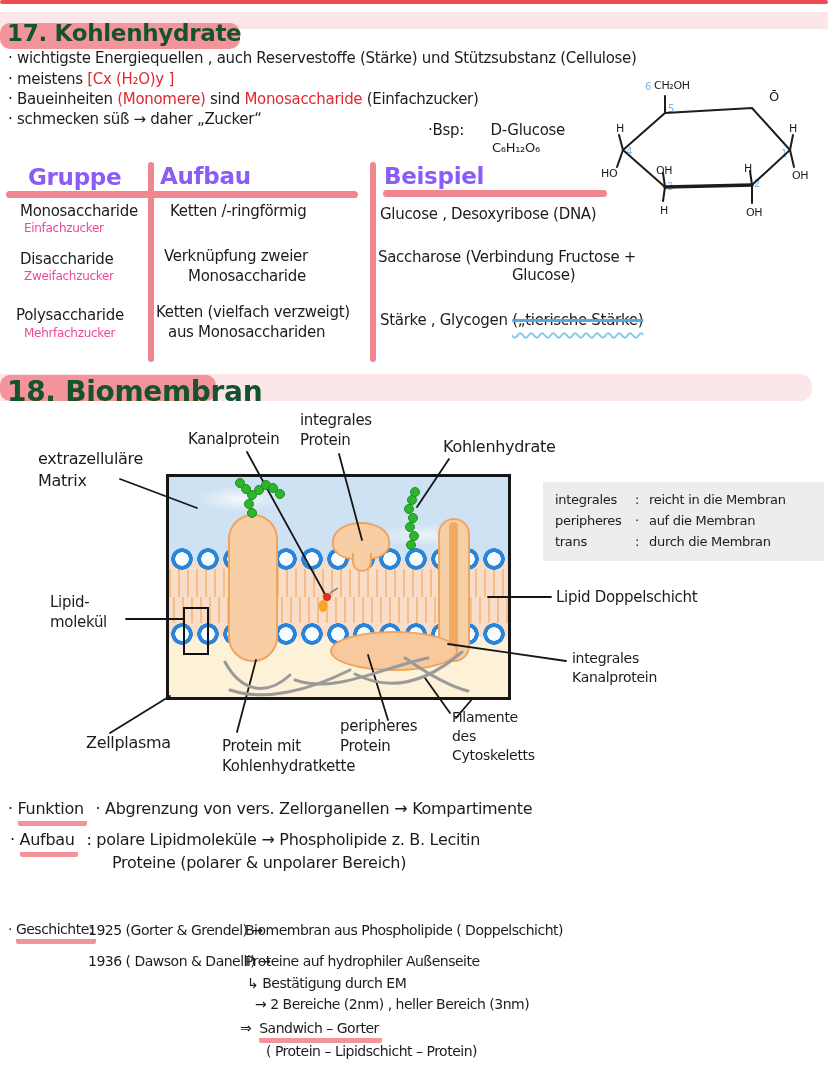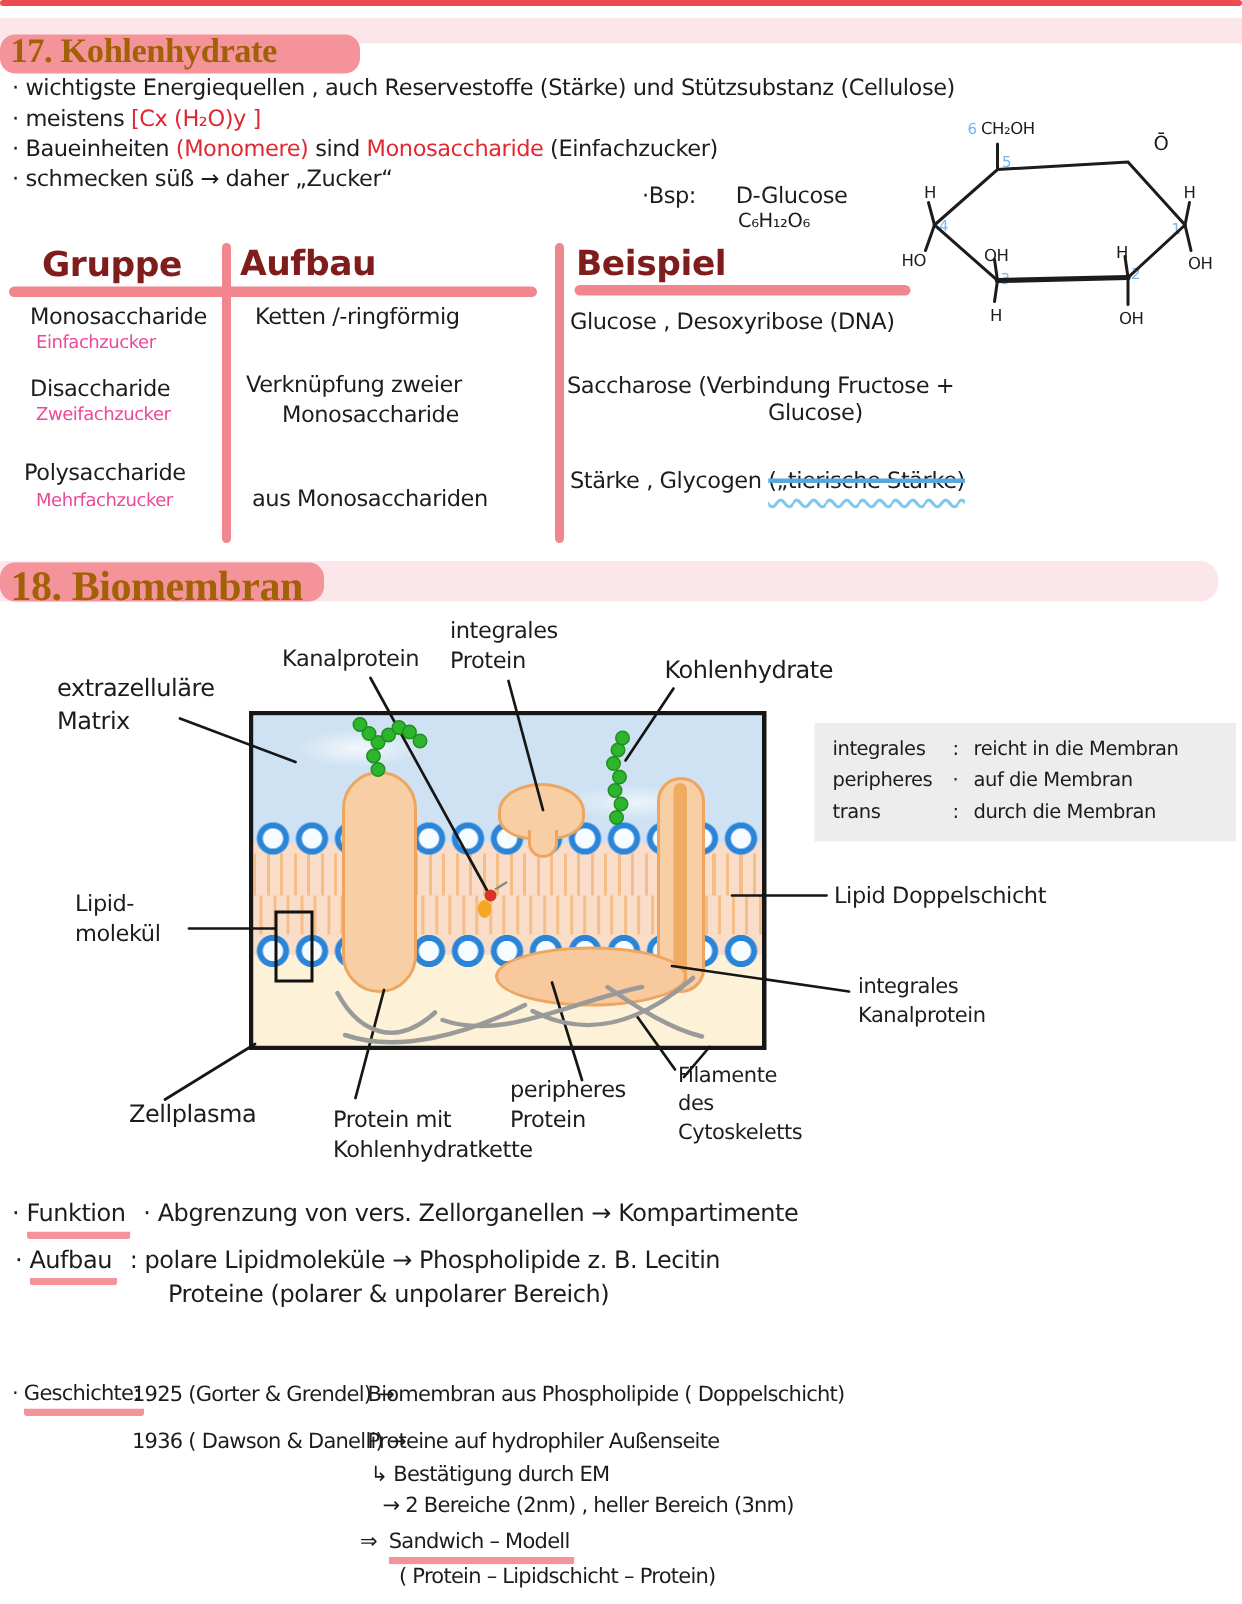--- a/index.html
+++ b/index.html
@@ -3,22 +3,22 @@
 <meta charset="utf-8">
 <style>
   html,body{margin:0;padding:0;background:#ffffff;}
   .page{position:relative;width:828px;height:1069px;background:#ffffff;
         font-family:"DejaVu Sans",sans-serif;color:#1c1c1c;overflow:hidden;letter-spacing:-0.3px;}
   .t{position:absolute;white-space:nowrap;line-height:1.3;}
   .red{color:#e02830;}
   .band{position:absolute;background:#fbe6ea;}
   .cap{position:absolute;background:#f5939b;border-radius:10px;}
   .bar{position:absolute;background:#f2868e;border-radius:4px;}
-  .title{font-weight:bold;color:#a16207;font-family:Liberation Serif, serif;}
-  .hdr{font-weight:bold;color:#7f1d1d;font-size:23px;}
+  .title{font-weight:bold;color:#14532d;}
+  .hdr{font-weight:bold;color:#8b5cf6;font-size:23px;}
   .cell{font-size:15px;}
   .sub{font-size:12px;color:#ec4899;}
   .ulpink{display:inline-block;border-bottom:5px solid #f5939b;padding:0 3px 1px 0;border-radius:2px;}
   .struck span{ text-decoration:line-through;text-decoration-color:#5aa7e0;text-decoration-thickness:2.5px;}
   .struck{ text-decoration:underline wavy #7ec9f0 2px;text-underline-offset:7px;}
   .gl{position:absolute;font-size:11px;white-space:nowrap;}
   .gln{position:absolute;font-size:10px;color:#7ab5ec;white-space:nowrap;}
   .mbox{position:absolute;left:166px;top:474px;width:345px;height:226px;border:3px solid #161616;box-sizing:border-box;}
   .mregion{position:absolute;left:0;width:339px;}
   .lipidrow{position:absolute;left:0;width:339px;height:28px;
@@ -96,20 +96,21 @@
 
   <div class="t cell" style="left:20px;top:250px;">Disaccharide</div>
   <div class="t sub" style="left:24px;top:269px;">Zweifachzucker</div>
   <div class="t cell" style="left:164px;top:247px;">Verknüpfung zweier</div>
   <div class="t cell" style="left:188px;top:267px;">Monosaccharide</div>
   <div class="t cell" style="left:378px;top:248px;">Saccharose  (Verbindung Fructose +</div>
   <div class="t cell" style="left:512px;top:266px;">Glucose)</div>
 
   <div class="t cell" style="left:16px;top:306px;">Polysaccharide</div>
   <div class="t sub" style="left:24px;top:326px;">Mehrfachzucker</div>
+  <div class="t cell" style="left:156px;top:303px;">Ketten (vielfach verzweigt)</div>
   <div class="t cell" style="left:168px;top:323px;">aus Monosacchariden</div>
   <div class="t cell" style="left:380px;top:311px;">
     <span>Stärke , Glycogen </span><span class="struck"><span>(„tierische  Stärke)</span></span>
   </div>
 
   <div class="band" style="left:0;top:374px;width:812px;height:27px;border-radius:0 12px 12px 0;"></div>
   <div class="cap" style="left:0;top:375px;width:216px;height:26px;"></div>
   <div class="t title" style="left:7px;top:374px;font-size:28px;">18. Biomembran</div>
 
   <div class="mbox">
@@ -186,21 +187,21 @@
     <span class="ulpink"><span>Geschichte</span><span>:</span></span>
   </div>
   <div class="t geo" style="left:88px;top:921px;">1925 (Gorter &amp; Grendel) →</div>
   <div class="t geo" style="left:245px;top:921px;">Biomembran aus Phospholipide ( Doppelschicht)</div>
   <div class="t geo" style="left:88px;top:952px;">1936 ( Dawson &amp; Danelli) →</div>
   <div class="t geo" style="left:245px;top:952px;">Proteine auf hydrophiler Außenseite</div>
   <div class="t geo" style="left:247px;top:974px;">↳ Bestätigung durch EM</div>
   <div class="t geo" style="left:245px;top:995px;margin-left:10px;">→ 2 Bereiche (2nm) , heller Bereich (3nm)</div>
   <div class="t geo" style="left:240px;top:1019px;">
     <span>⇒</span>
-    <span class="ulpink" style="margin-left:4px;">Sandwich – Modell</span>
+    <span class="ulpink" style="margin-left:4px;">Sandwich – Gorter</span>
   </div>
   <div class="t geo" style="left:266px;top:1042px;">( Protein – Lipidschicht – Protein)</div>
 
   <svg class="overlay" width="828" height="1069" viewBox="0 0 828 1069">
     <g stroke="#1c1c1c" stroke-width="2" fill="none" stroke-linecap="round">
       <path d="M623,150 L665,113 L752,108 L790,150 L752,185 L665,187 Z"></path>
       <path d="M665,187 L752,185" stroke-width="3.5"></path>
       <path d="M665,112 L665,96"></path>
       <path d="M623,150 L619,135 M623,150 L617,167"></path>
       <path d="M790,150 L793,135 M790,150 L794,167"></path>

